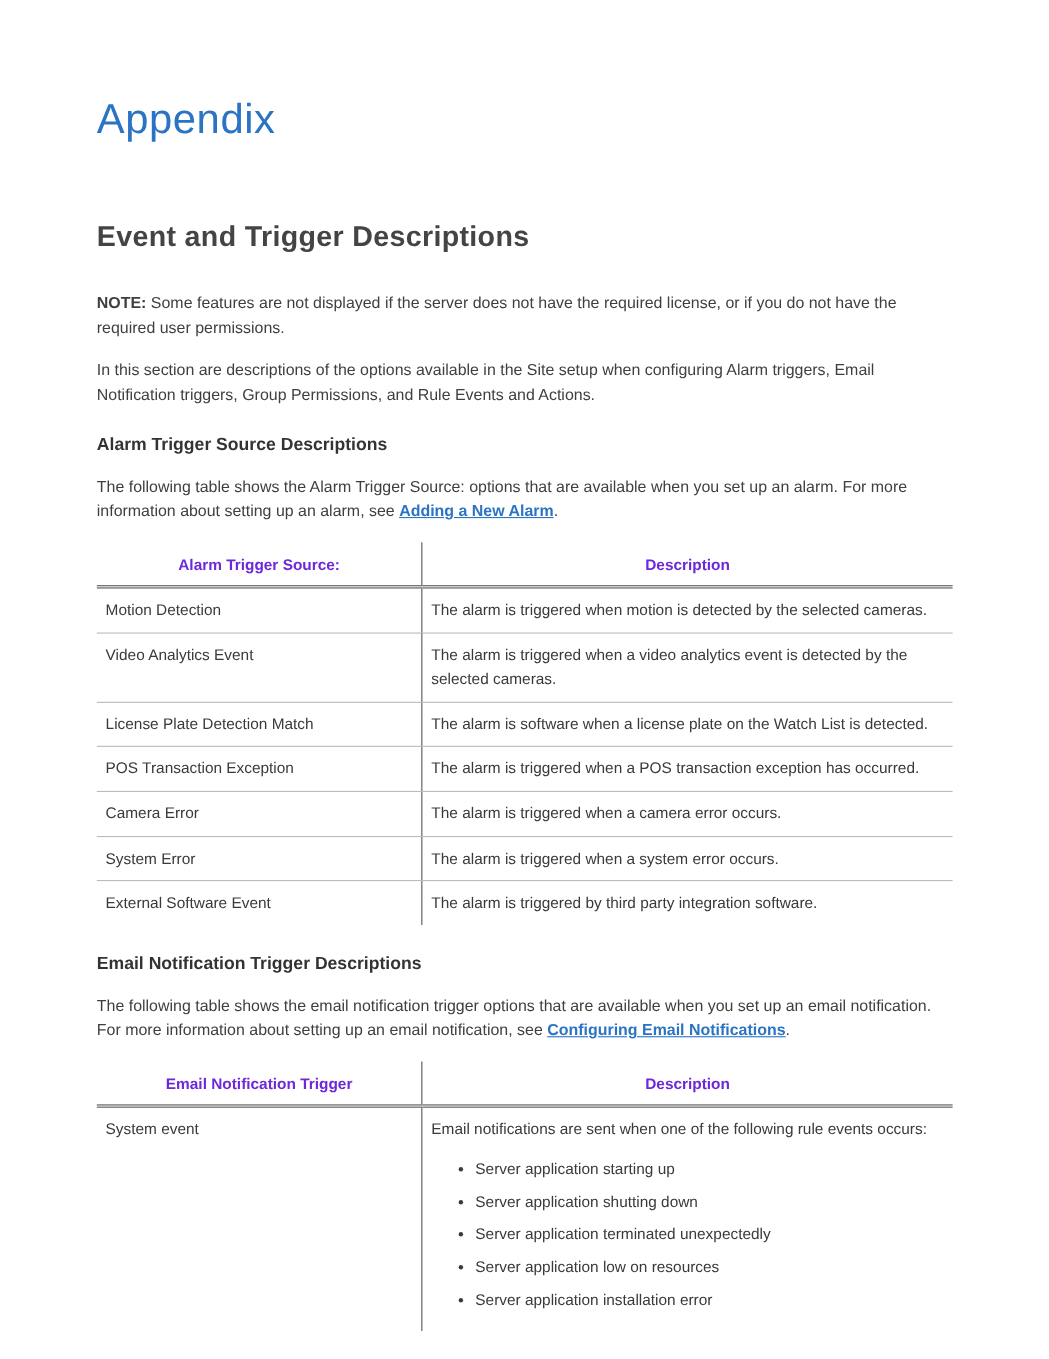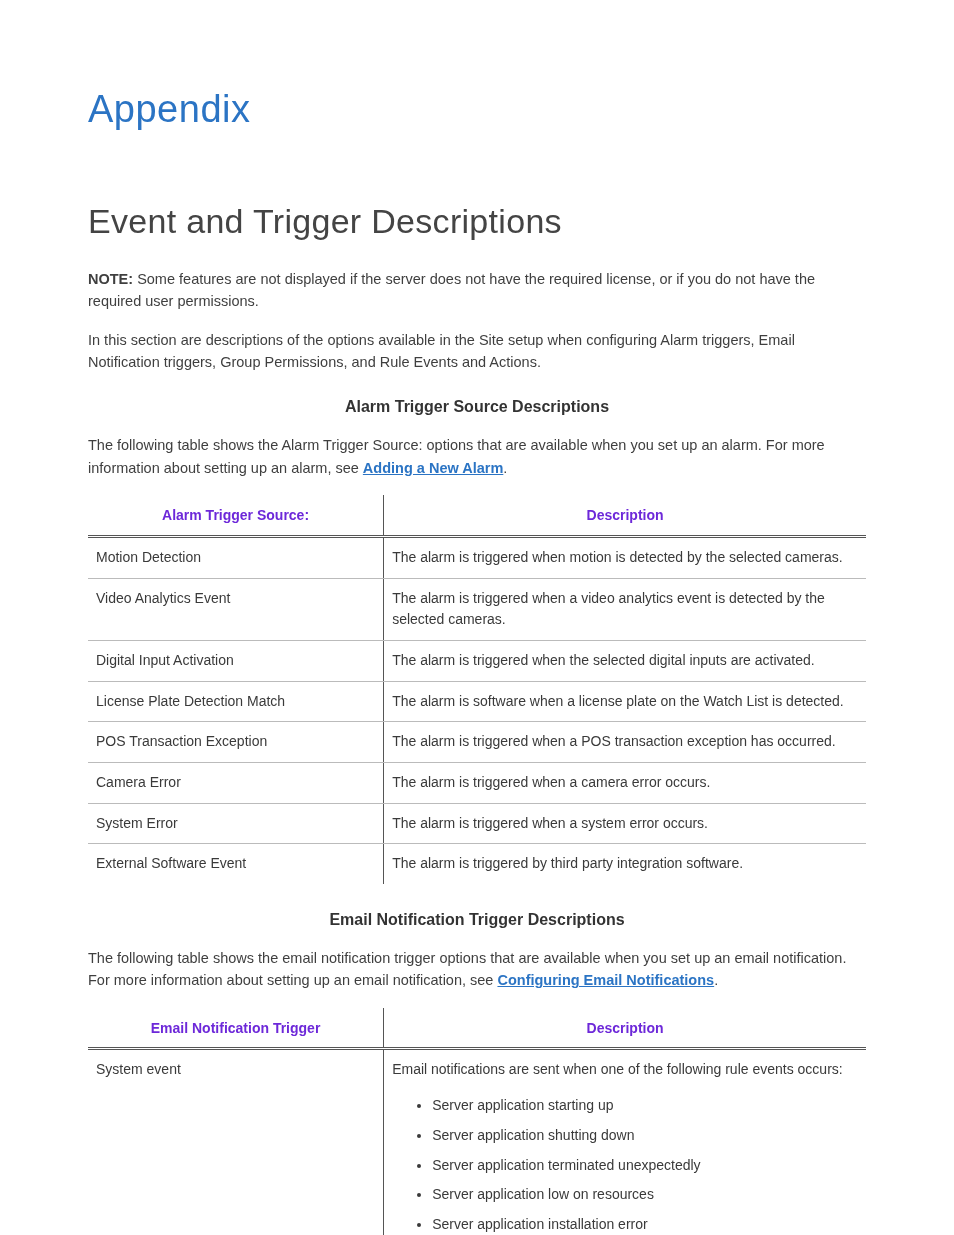--- a/index.html
+++ b/index.html
@@ -12,35 +12,34 @@
     line-height: 1.55;
   }
   .page-title {
     font-size: 38px;
     font-weight: 300;
     color: #2b74c4;
     letter-spacing: 0.5px;
     margin-bottom: 56px;
   }
   .section-title {
-    font-size: 34px;
-    font-weight: 400;
+    font-size: 26px;
+    font-weight: 700;
     color: #444;
-    margin-bottom: 20px;
+    margin-bottom: 30px;
     letter-spacing: 0.3px;
   }
   .para { margin-bottom: 16px; color: #3f3f3f; }
   .note-label { font-weight: 700; }
   .sub-title {
     font-size: 16px;
     font-weight: 700;
     color: #333;
     margin-top: 22px;
     margin-bottom: 14px;
-    text-align: center;
   }
   .link {
     color: #2b74c4;
     font-weight: 700;
     text-decoration: underline;
     cursor: pointer;
   }
   table {
     width: 100%;
     border-collapse: collapse;
@@ -106,24 +105,20 @@
   <tbody id="alarm-tbody">
       <tr>
         <td>Motion Detection</td>
         <td>The alarm is triggered when motion is detected by the selected cameras.</td>
       </tr>
       <tr>
         <td>Video Analytics Event</td>
         <td>The alarm is triggered when a video analytics event is detected by the selected cameras.</td>
       </tr>
       <tr>
-        <td>Digital Input Activation</td>
-        <td>The alarm is triggered when the selected digital inputs are activated.</td>
-      </tr>
-      <tr>
         <td>License Plate Detection Match</td>
         <td>The alarm is software when a license plate on the Watch List is detected.</td>
       </tr>
       <tr>
         <td>POS Transaction Exception</td>
         <td>The alarm is triggered when a POS transaction exception has occurred.</td>
       </tr>
       <tr>
         <td>Camera Error</td>
         <td>The alarm is triggered when a camera error occurs.</td>

